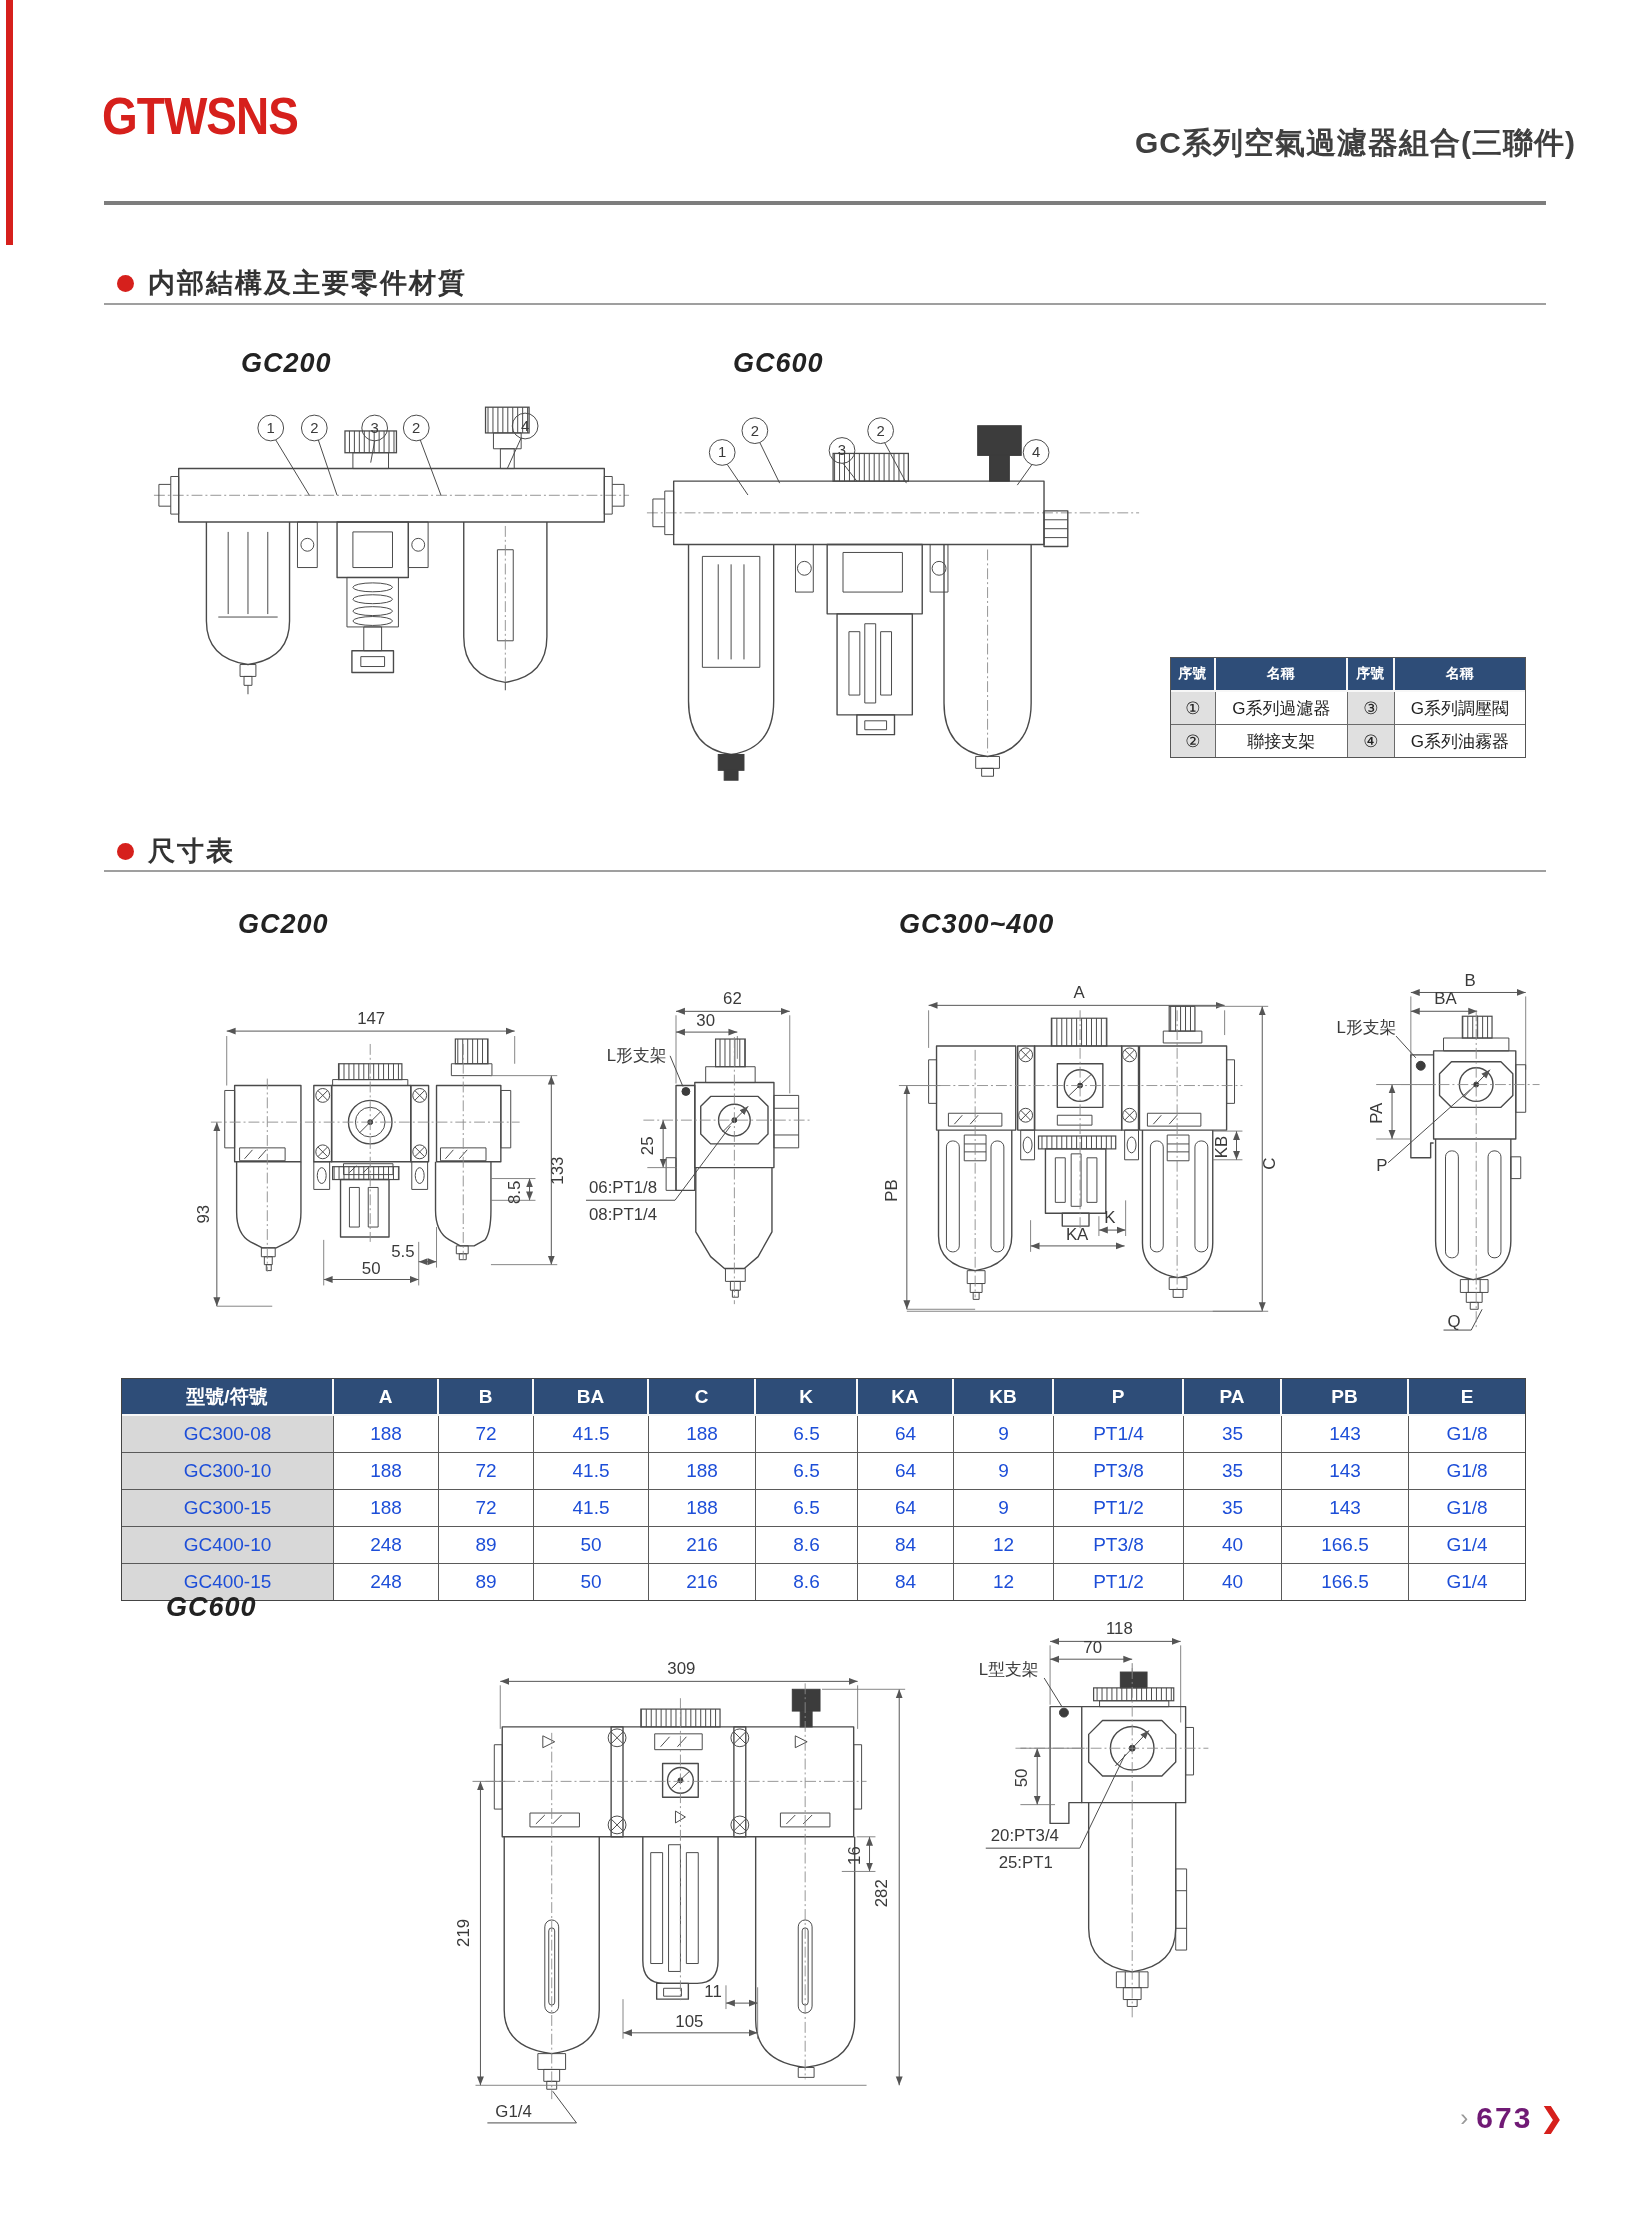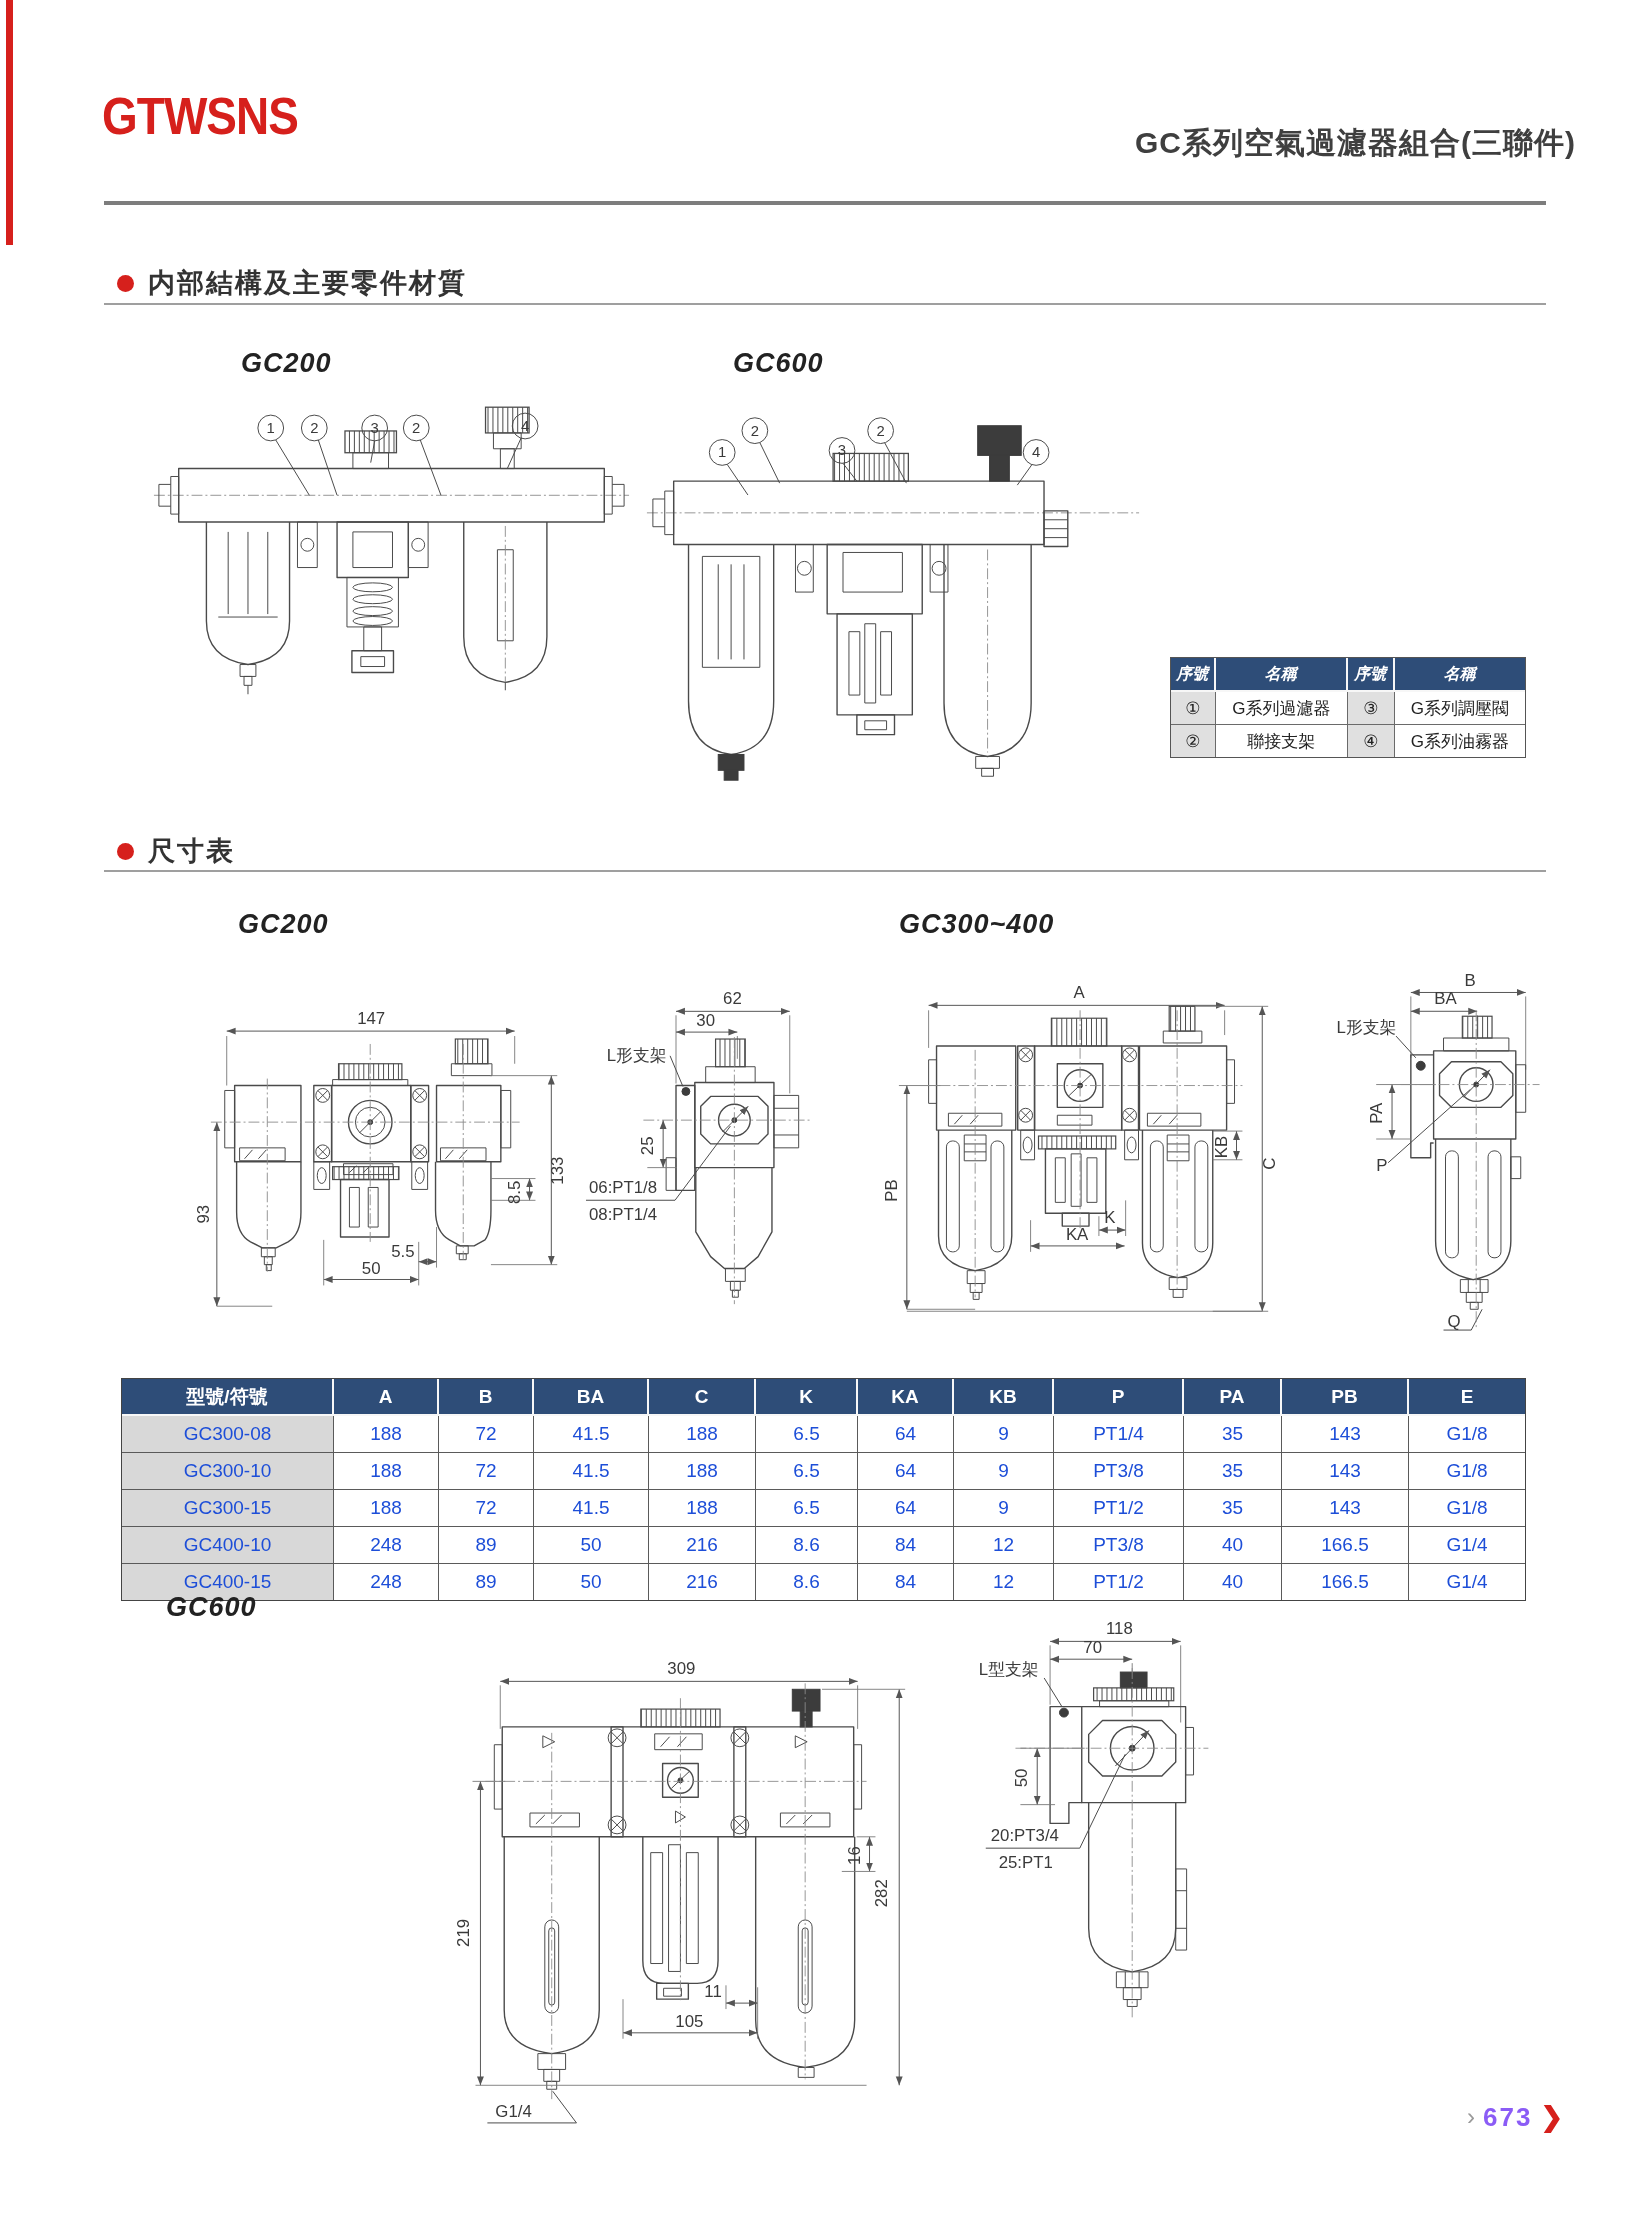--- a/index.html
+++ b/index.html
@@ -28,37 +28,37 @@
   .dim{stroke:#555;stroke-width:1;fill:none;}
   .ext{stroke:#777;stroke-width:.9;fill:none;}
   .dtx{font-size:17px;fill:#3a3a3a;}
   .ctx{font-size:15px;fill:#3a3a3a;}
   
   table{border-collapse:separate;border-spacing:0;}
   .blue-h th{background:#2e4d78;color:#fff;font-weight:700;
              border-right:2px solid #f7f7f7;border-bottom:2px solid #f7f7f7;}
   .blue-h th:last-child{border-right:none;}
   #parts-table{width:356px;border:1px solid #555;}
-  #parts-table th{font-size:16px;height:30px;font-style:italic;}
+  #parts-table th{font-size:14px;height:30px;}
   #parts-table td{font-size:17px;height:30px;text-align:center;color:#222;
                   border-right:1px solid #6a6a6a;border-bottom:1px solid #6a6a6a;background:#fff;}
   #parts-table td:last-child{border-right:none;}
   #parts-table tr:last-child td{border-bottom:none;}
   #parts-table td.num{background:#e0e0e0;}
   #dims-table{width:1404px;border:1.5px solid #444;table-layout:fixed;}
   #dims-table th{font-size:19px;height:33px;margin-top:36px;}
   #dims-table td{font-size:19px;height:34px;text-align:center;color:#1d4ed8;background:#fff;
                  border-right:1px solid #5a5a5a;border-bottom:1px solid #5a5a5a;}
   #dims-table td:last-child{border-right:none;}
   #dims-table tr:last-child td{border-bottom:none;}
   #dims-table td.model{background:#d8d8d8;}
   
   #footer{right:111px;top:2101px;display:flex;align-items:center;gap:8px;}
   #footer .chev-gray{color:#9a9a9a;font-size:24px;}
-  #footer .page-num{color:#8b5cf6;font-size:26px;font-weight:700;letter-spacing:2px;}
+  #footer .page-num{color:#701a75;font-size:30px;font-weight:700;letter-spacing:2px;}
   #footer .chev-red{color:#d6201c;font-size:27px;font-weight:700;}
 </style>
 </head>
 <body>
 
 <div id="page">
 
   <div id="left-accent" class="abs"></div>
 
   <div id="brand" class="abs">GTWSNS</div>

